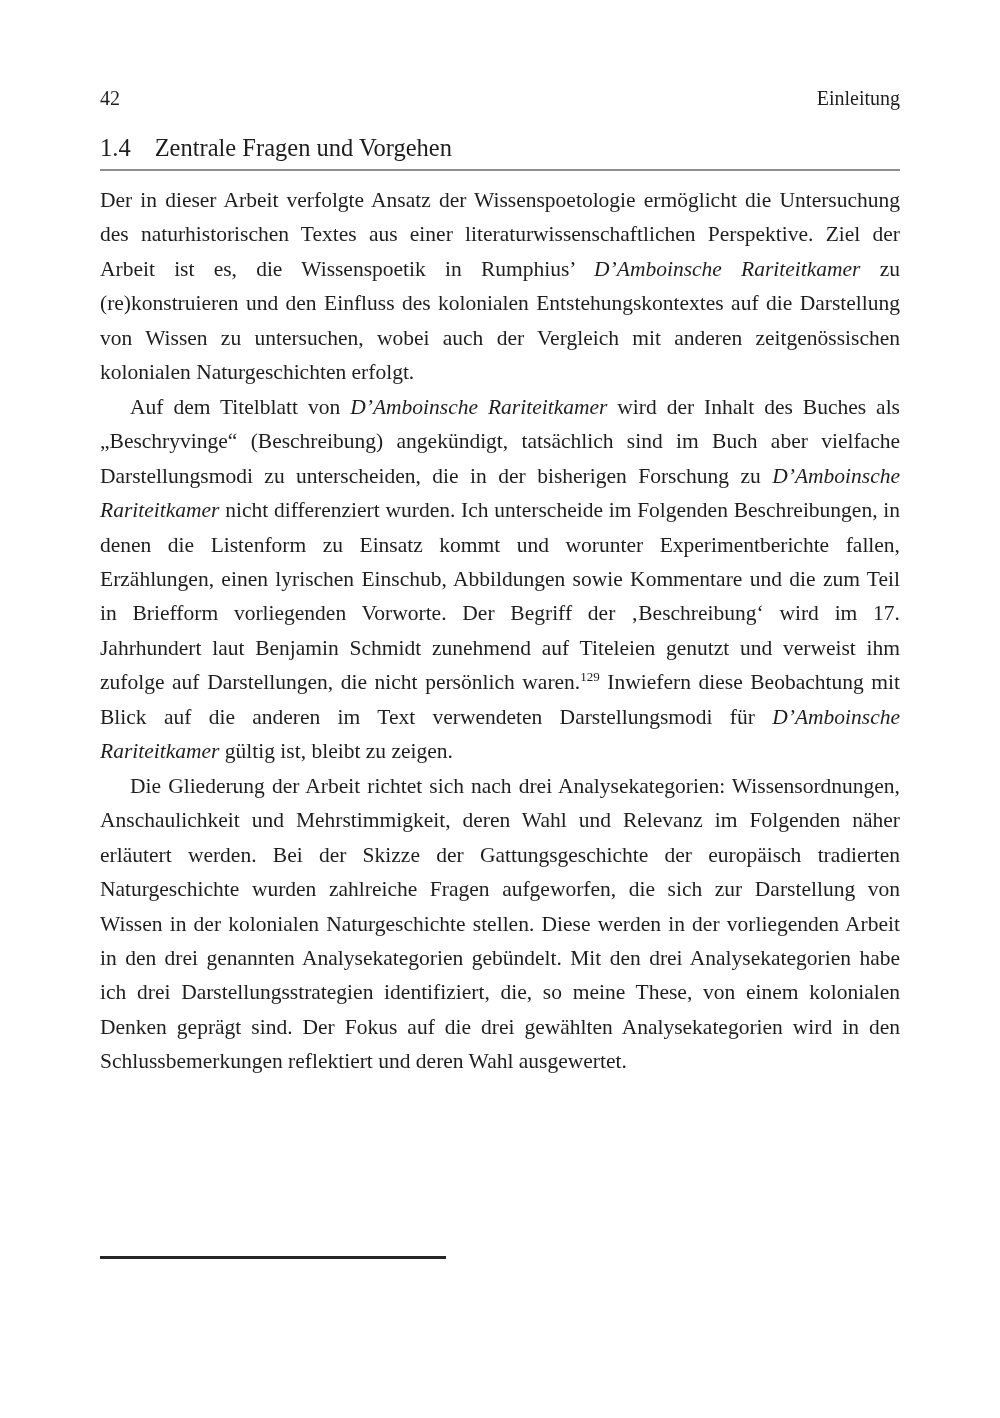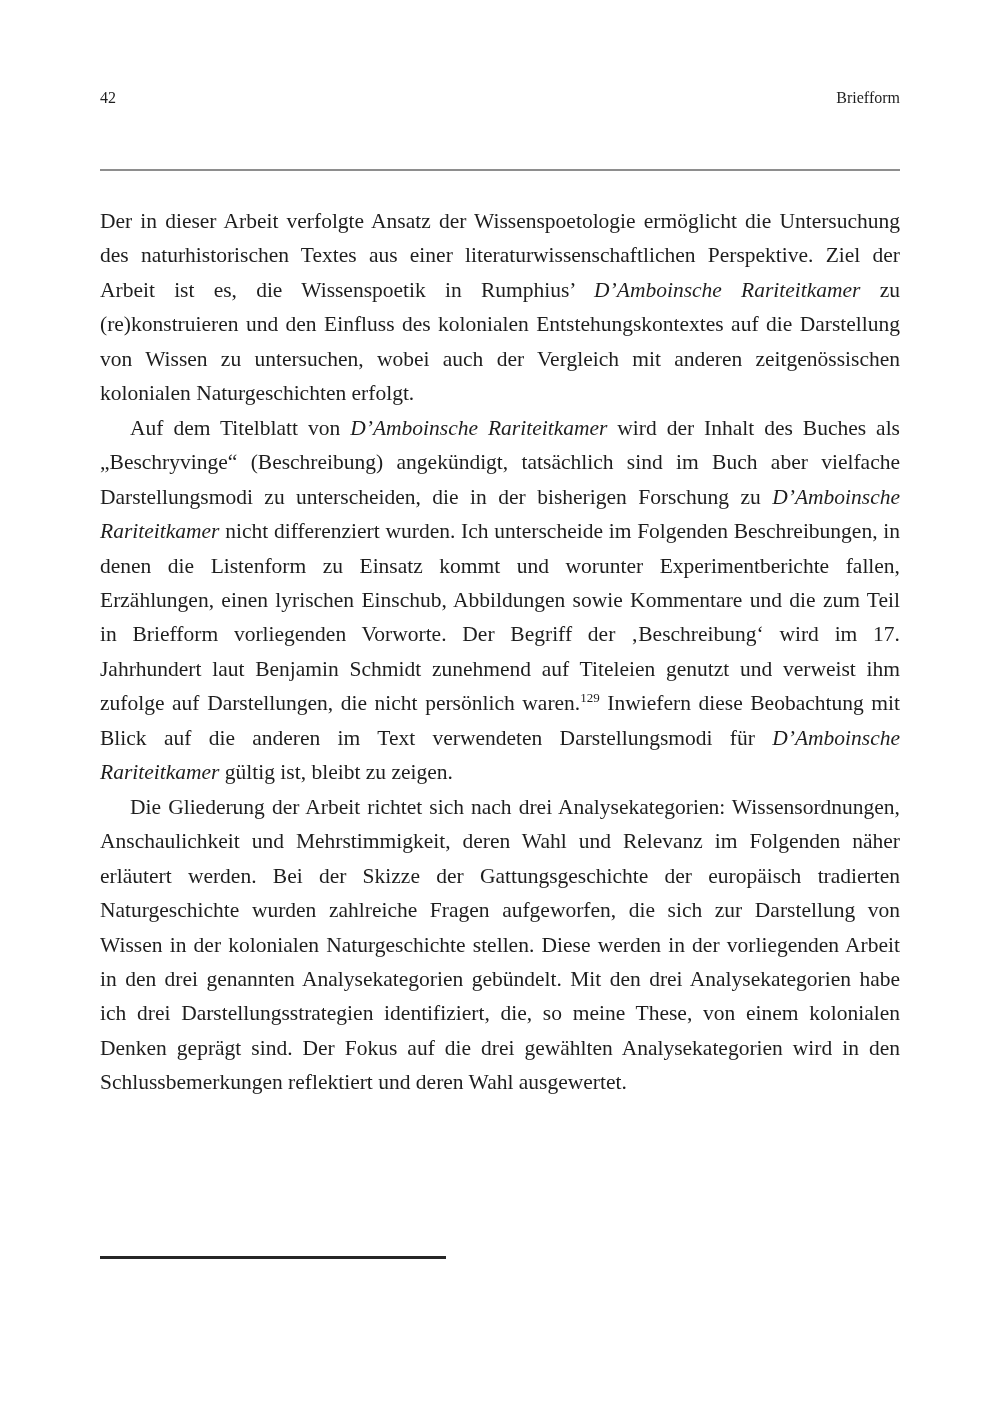--- a/index.html
+++ b/index.html
@@ -16,21 +16,21 @@
     color: #1e1e1e;
     overflow: hidden;
   }
   .running-head {
     position: absolute;
     top: 86px;
     left: 100px;
     width: 800px;
     display: flex;
     justify-content: space-between;
-    font-size: 16px;
+    font-size: 20px;
     line-height: 24px;
   }
   .section-heading {
     position: absolute;
     top: 133px;
     left: 100px;
     width: 800px;
     font-size: 24.5px;
     line-height: 30px;
     font-weight: 400;
@@ -42,21 +42,21 @@
   .heading-rule {
     position: absolute;
     top: 169px;
     left: 100px;
     width: 800px;
     height: 2px;
     background: #8e8e8e;
   }
   .body-text {
     position: absolute;
-    top: 204px;
+    top: 183px;
     left: 100px;
     width: 800px;
     font-size: 21.5px;
     line-height: 34.45px;
     text-align: justify;
     hyphens: auto;
     -webkit-hyphens: auto;
   }
   .body-text p { margin: 0; }
   .indent { text-indent: 30px; }
@@ -90,23 +90,26 @@
     margin-right: 12px;
   }
 </style>
 </head>
 <body>
 
 <div class="page">
 
   <div class="running-head">
     <span>42</span>
-    <span>Briefform</span>
+    <span>Einleitung</span>
   </div>
 
+  <div class="section-heading">
+    <span class="section-number">1.4</span><span>Zentrale Fragen und Vorgehen</span>
+  </div>
 
   <div class="heading-rule"></div>
 
   <div class="body-text">
     <p><span>Der in dieser Arbeit verfolgte Ansatz der Wissenspoetologie ermöglicht die Untersuchung des naturhistorischen Textes aus einer literaturwissenschaftlichen Perspektive. Ziel der Arbeit ist es, die Wissenspoetik in Rumphius’ </span><span class="italic">D’Amboinsche Rariteitkamer</span><span> zu (re)konstruieren und den Einfluss des kolonialen Entstehungskontextes auf die Darstellung von Wissen zu untersuchen, wobei auch der Vergleich mit anderen zeitgenössischen kolonialen Naturgeschichten erfolgt.</span></p>
     <p class="indent"><span>Auf dem Titelblatt von </span><span class="italic">D’Amboinsche Rariteitkamer</span><span> wird der Inhalt des Buches als „Beschryvinge“ (Beschreibung) angekündigt, tatsächlich sind im Buch aber vielfache Darstellungsmodi zu unterscheiden, die in der bisherigen Forschung zu </span><span class="italic">D’Amboinsche Rariteitkamer</span><span> nicht differenziert wurden. Ich unterscheide im Folgenden Beschreibungen, in denen die Listenform zu Einsatz kommt und worunter Experimentberichte fallen, Erzählungen, einen lyrischen Einschub, Abbildungen sowie Kommentare und die zum Teil in Briefform vorliegenden Vorworte. Der Begriff der ‚Beschreibung‘ wird im 17. Jahrhundert laut Benjamin Schmidt zunehmend auf Titeleien genutzt und verweist ihm zufolge auf Darstellungen, die nicht persönlich waren.</span><sup class="fn-ref">129</sup><span> Inwiefern diese Beobachtung mit Blick auf die anderen im Text verwendeten Darstellungsmodi für </span><span class="italic">D’Amboinsche Rariteitkamer</span><span> gültig ist, bleibt zu zeigen.</span></p>
     <p class="indent"><span>Die Gliederung der Arbeit richtet sich nach drei Analysekategorien: Wissensordnungen, Anschaulichkeit und Mehrstimmigkeit, deren Wahl und Relevanz im Folgenden näher erläutert werden. Bei der Skizze der Gattungsgeschichte der europäisch tradierten Naturgeschichte wurden zahlreiche Fragen aufgeworfen, die sich zur Darstellung von Wissen in der kolonialen Naturgeschichte stellen. Diese werden in der vorliegenden Arbeit in den drei genannten Analysekategorien gebündelt. Mit den drei Analysekategorien habe ich drei Darstellungsstrategien identifiziert, die, so meine These, von einem kolonialen Denken geprägt sind. Der Fokus auf die drei gewählten Analysekategorien wird in den Schlussbemerkungen reflektiert und deren Wahl ausgewertet.</span></p>
   </div>
 
   <div class="footnote-rule"></div>

